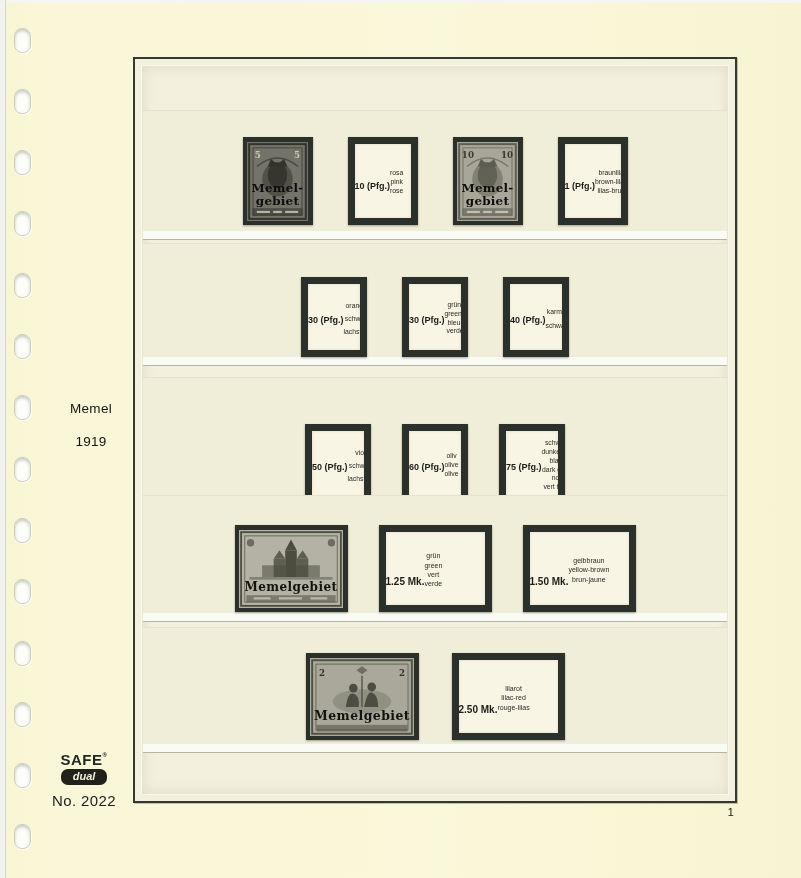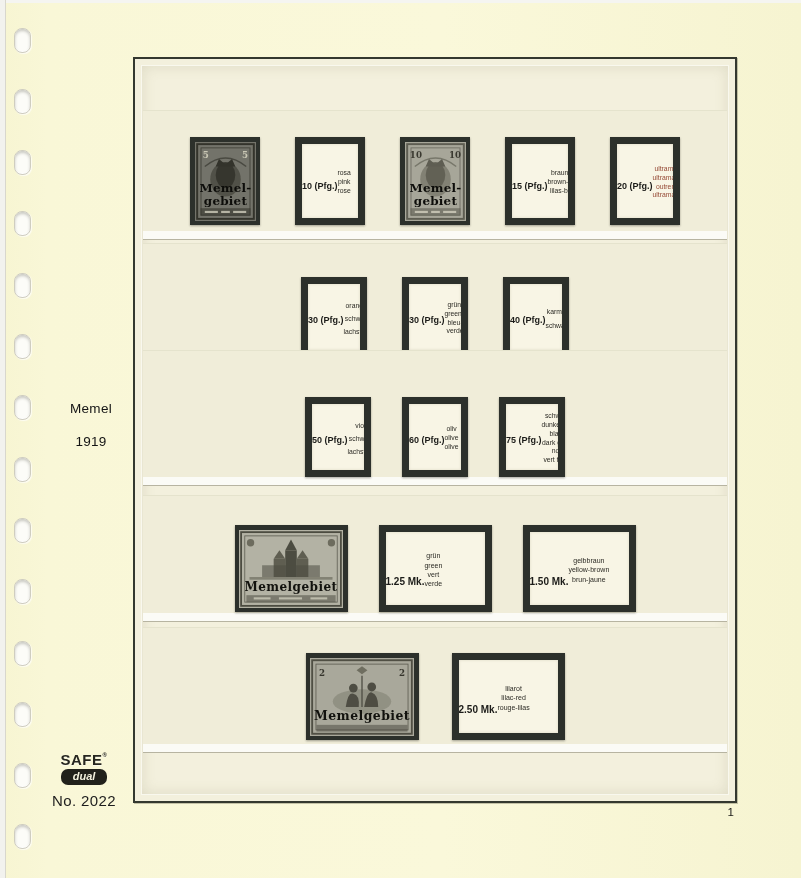--- a/index.html
+++ b/index.html
@@ -176,36 +176,25 @@
 <rect x="5" y="62" width="46" height="7" fill="#5e5d52" opacity="0.6"></rect>
 <rect x="9" y="64.5" width="12" height="2" fill="#d9d7c5" opacity="0.75"></rect>
 <rect x="24" y="64.5" width="8" height="2" fill="#d9d7c5" opacity="0.75"></rect>
 <rect x="35" y="64.5" width="12" height="2" fill="#d9d7c5" opacity="0.75"></rect>
 <text class="ovp" x="28" y="47" text-anchor="middle">Memel-</text>
 <text class="ovp" x="28" y="59" text-anchor="middle">gebiet</text>
 </svg>
         </div>
         <div class="mount portrait">
           <div class="label-card">
-            <div class="denom">15 (Pfg.)</div>
+            <div class="denom">1 (Pfg.)</div>
             <div class="color-lines">
               <div class="cline">braunlila</div>
               <div class="cline">brown-lilac</div>
               <div class="cline">lilas-brun</div>
-            </div>
-          </div>
-        </div>
-        <div class="mount portrait">
-          <div class="label-card">
-            <div class="denom">20 (Pfg.)</div>
-            <div class="color-lines" style="color: rgb(150, 74, 54);">
-              <div class="cline">ultramarin</div>
-              <div class="cline">ultramarine</div>
-              <div class="cline">outremer</div>
-              <div class="cline">ultramarino</div>
             </div>
           </div>
         </div>
       </div>
       <div class="strip row-2" style="top: 184px; height: 123px;">
         <div class="mount portrait">
           <div class="label-card">
             <div class="denom">30 (Pfg.)</div>
             <div class="color-lines spread">
               <div class="cline">orangerot/</div>
@@ -228,21 +217,21 @@
         <div class="mount portrait">
           <div class="label-card">
             <div class="denom">40 (Pfg.)</div>
             <div class="color-lines spread">
               <div class="cline">karmin/</div>
               <div class="cline">schwarz</div>
             </div>
           </div>
         </div>
       </div>
-      <div class="strip row-3" style="top: 291px; height: 136px;">
+      <div class="strip row-3" style="top: 318px; height: 136px;">
         <div class="mount portrait">
           <div class="label-card">
             <div class="denom">50 (Pfg.)</div>
             <div class="color-lines spread">
               <div class="cline">violett/</div>
               <div class="cline">schwarz a.</div>
               <div class="cline">lachsfarben</div>
             </div>
           </div>
         </div>

